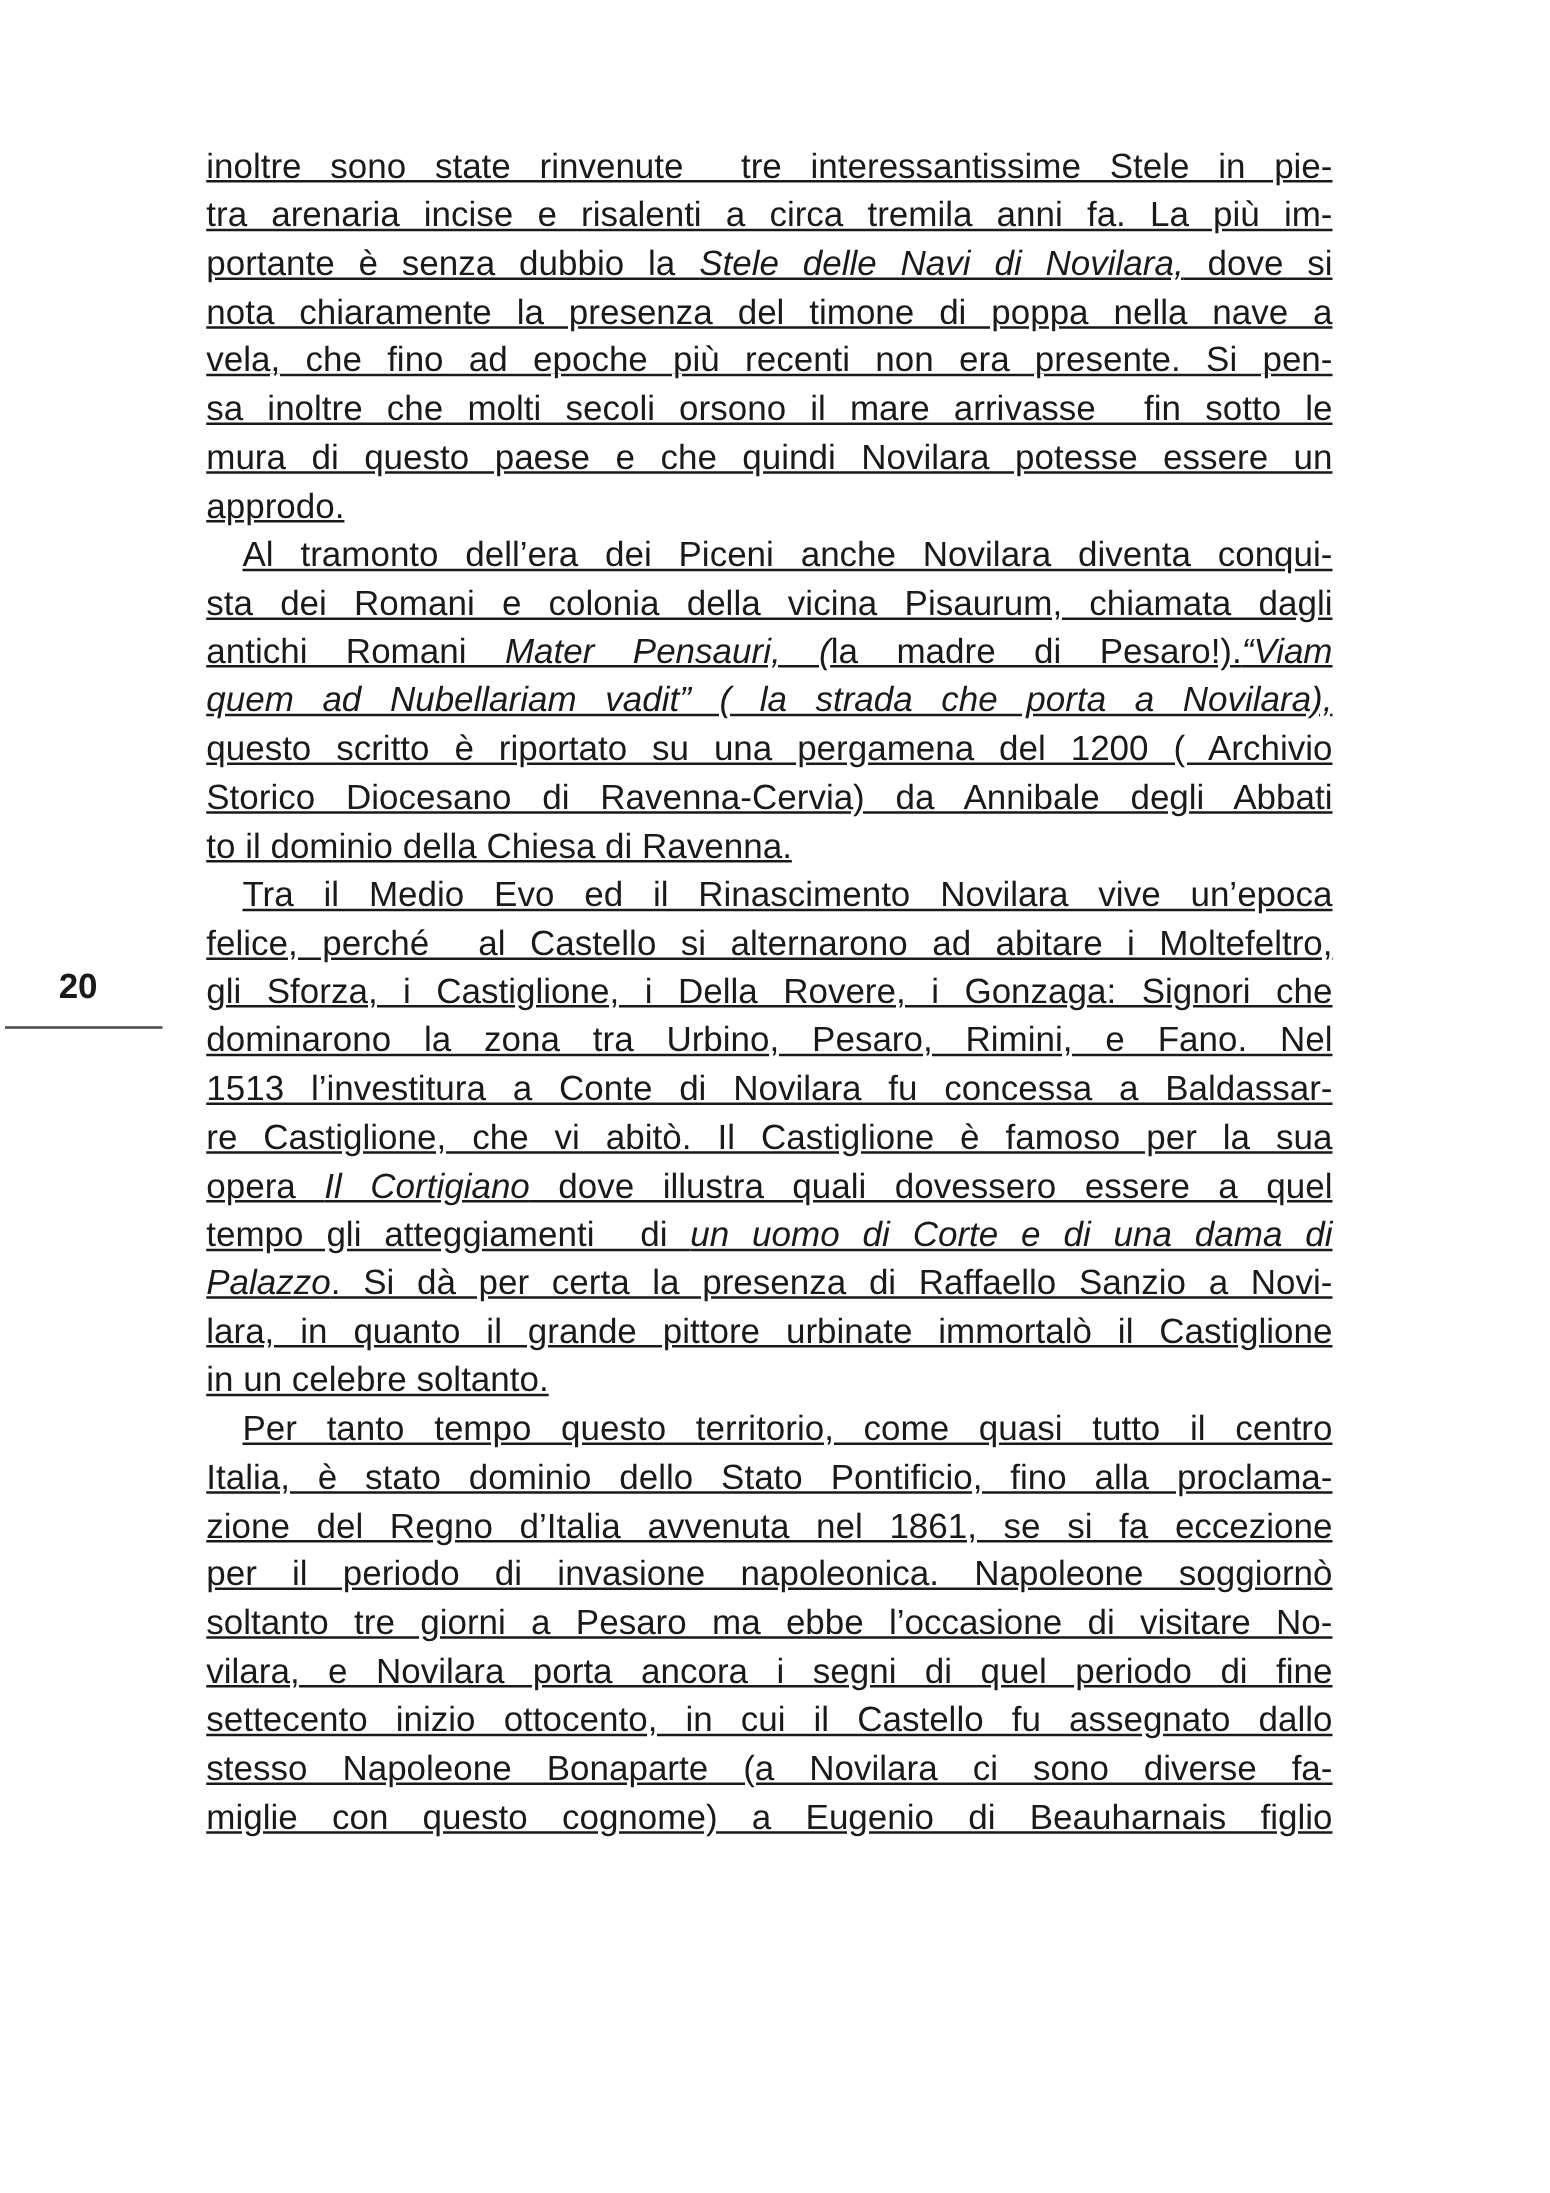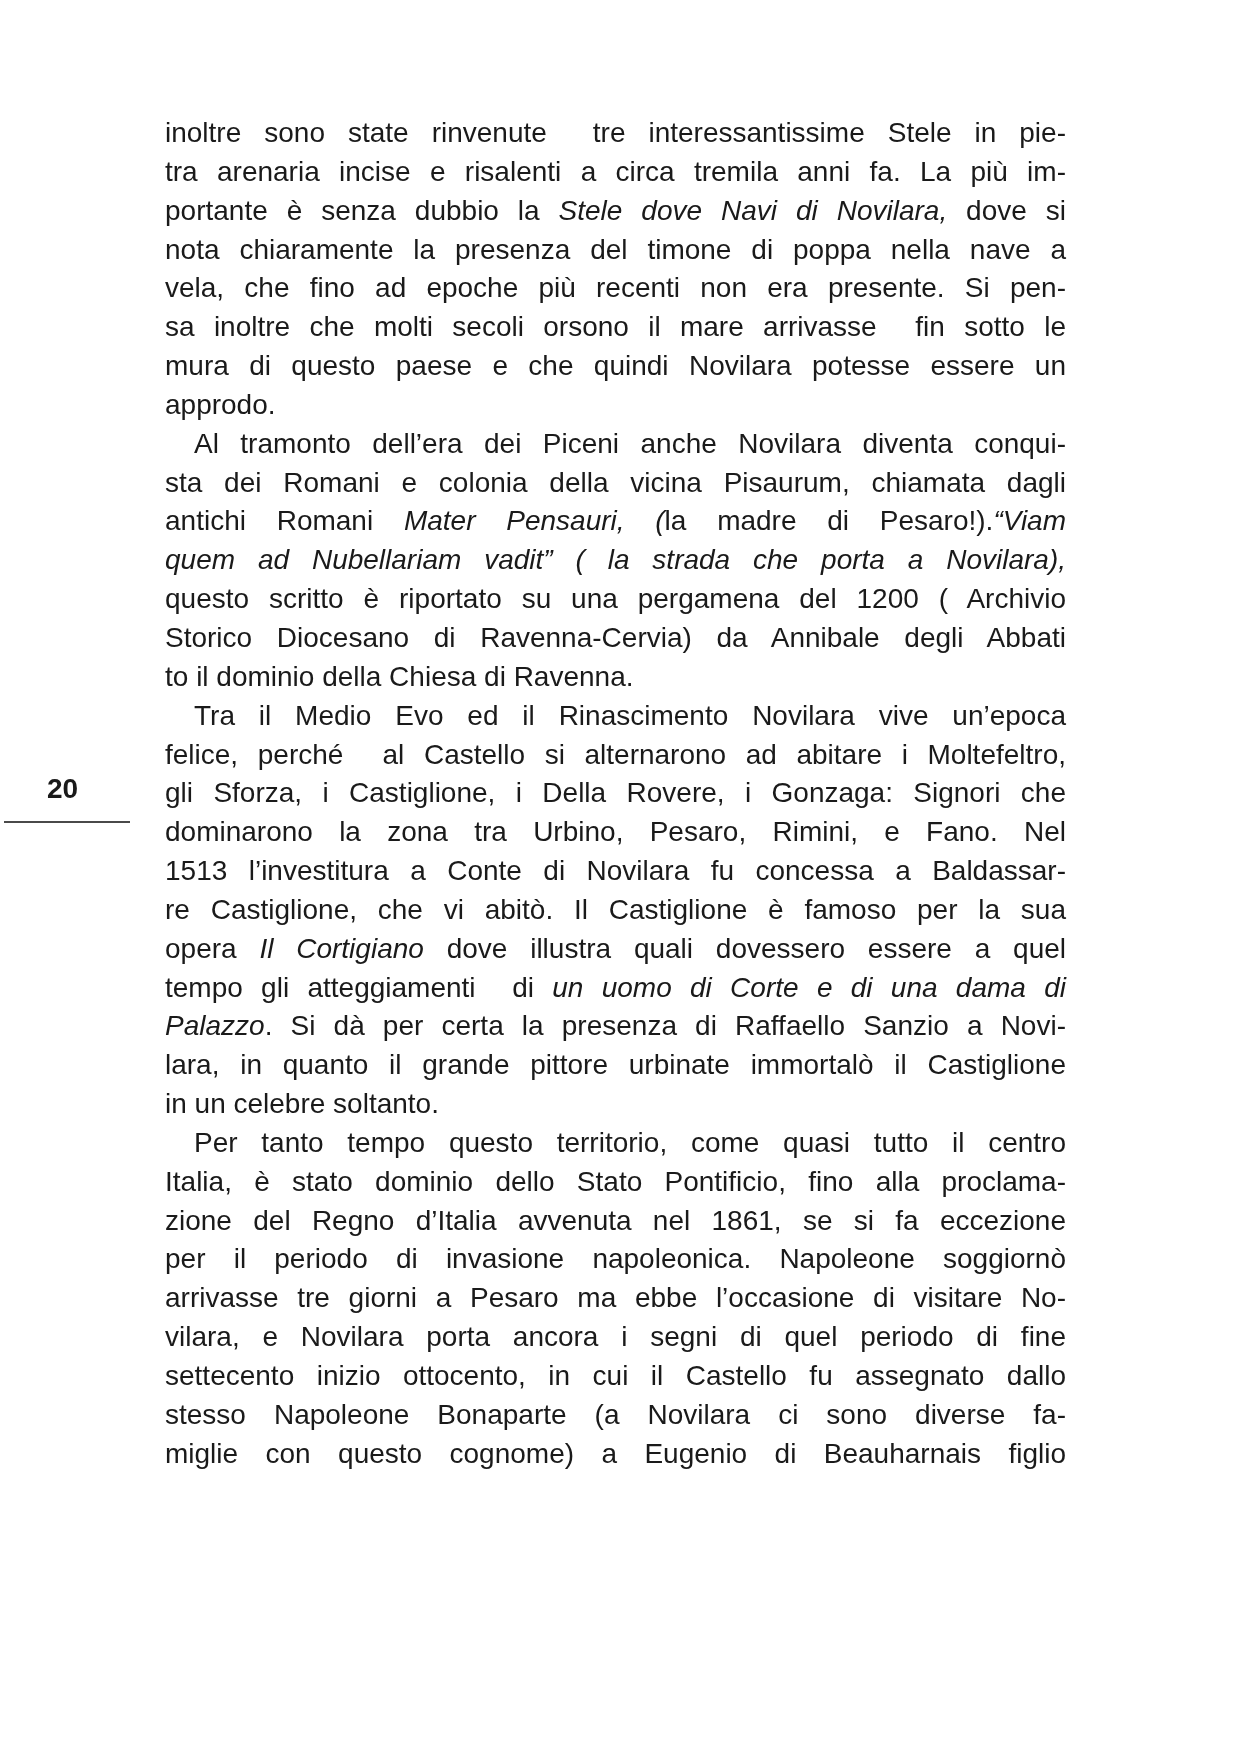--- a/index.html
+++ b/index.html
@@ -21,20 +21,21 @@
     left: 165px;
     top: 114px;
     width: 901px;
     font-size: 28px;
   }
   .line {
     line-height: 38.85px;
     text-align: justify;
     text-align-last: justify;
     text-justify: inter-word;
+    text-decoration: underline;
   }
   .line.para-end {
     text-align-last: left;
   }
   .line.indent {
     text-indent: 29px;
   }
   .it {
     font-style: italic;
   }
@@ -65,21 +66,21 @@
 <body>
 
 <div class="page">
   <div class="margin-block">
     <div class="pnum">20</div>
     <div class="pnum-rule"></div>
   </div>
   <div class="text-block">
       <div class="line"><span>inoltre sono state rinvenute&nbsp; tre interessantissime Stele in pie-</span></div>
       <div class="line"><span>tra arenaria incise e risalenti a circa tremila anni fa. La più im-</span></div>
-      <div class="line"><span>portante è senza dubbio la </span><span class="it">Stele dove Navi di Novilara,</span><span> dove si</span></div>
+      <div class="line"><span>portante è senza dubbio la </span><span class="it">Stele delle Navi di Novilara,</span><span> dove si</span></div>
       <div class="line"><span>nota chiaramente la presenza del timone di poppa nella nave a</span></div>
       <div class="line"><span>vela, che fino ad epoche più recenti non era presente. Si pen-</span></div>
       <div class="line"><span>sa inoltre che molti secoli orsono il mare arrivasse&nbsp; fin sotto le</span></div>
       <div class="line"><span>mura di questo paese e che quindi Novilara potesse essere un</span></div>
       <div class="line para-end"><span>approdo.</span></div>
       <div class="line indent"><span>Al tramonto dell’era dei Piceni anche Novilara diventa conqui-</span></div>
       <div class="line"><span>sta dei Romani e colonia della vicina Pisaurum, chiamata dagli</span></div>
       <div class="line"><span>antichi Romani </span><span class="it">Mater Pensauri, (</span><span>la madre di Pesaro!).</span><span class="it">“Viam</span></div>
       <div class="line"><span class="it">quem ad Nubellariam vadit” ( la strada che porta a Novilara),</span></div>
       <div class="line"><span>questo scritto è riportato su una pergamena del 1200 ( Archivio</span></div>
@@ -93,19 +94,19 @@
       <div class="line"><span>re Castiglione, che vi abitò. Il Castiglione è famoso per la sua</span></div>
       <div class="line"><span>opera </span><span class="it">Il Cortigiano</span><span> dove illustra quali dovessero essere a quel</span></div>
       <div class="line"><span>tempo gli atteggiamenti&nbsp; di </span><span class="it">un uomo di Corte e di una dama di</span></div>
       <div class="line"><span class="it">Palazzo</span><span>. Si dà per certa la presenza di Raffaello Sanzio a Novi-</span></div>
       <div class="line"><span>lara, in quanto il grande pittore urbinate immortalò il Castiglione</span></div>
       <div class="line para-end"><span>in un celebre soltanto.</span></div>
       <div class="line indent"><span>Per tanto tempo questo territorio, come quasi tutto il centro</span></div>
       <div class="line"><span>Italia, è stato dominio dello Stato Pontificio, fino alla proclama-</span></div>
       <div class="line"><span>zione del Regno d’Italia avvenuta nel 1861, se si fa eccezione</span></div>
       <div class="line"><span>per il periodo di invasione napoleonica. Napoleone soggiornò</span></div>
-      <div class="line"><span>arrivasse tre giorni a Pesaro ma ebbe l’occasione di visitare No-</span></div>
+      <div class="line"><span>soltanto tre giorni a Pesaro ma ebbe l’occasione di visitare No-</span></div>
       <div class="line"><span>vilara, e Novilara porta ancora i segni di quel periodo di fine</span></div>
       <div class="line"><span>settecento inizio ottocento, in cui il Castello fu assegnato dallo</span></div>
       <div class="line"><span>stesso Napoleone Bonaparte (a Novilara ci sono diverse fa-</span></div>
       <div class="line"><span>miglie con questo cognome) a Eugenio di Beauharnais figlio</span></div>
     </div>
 </div>
 
 </body></html>

